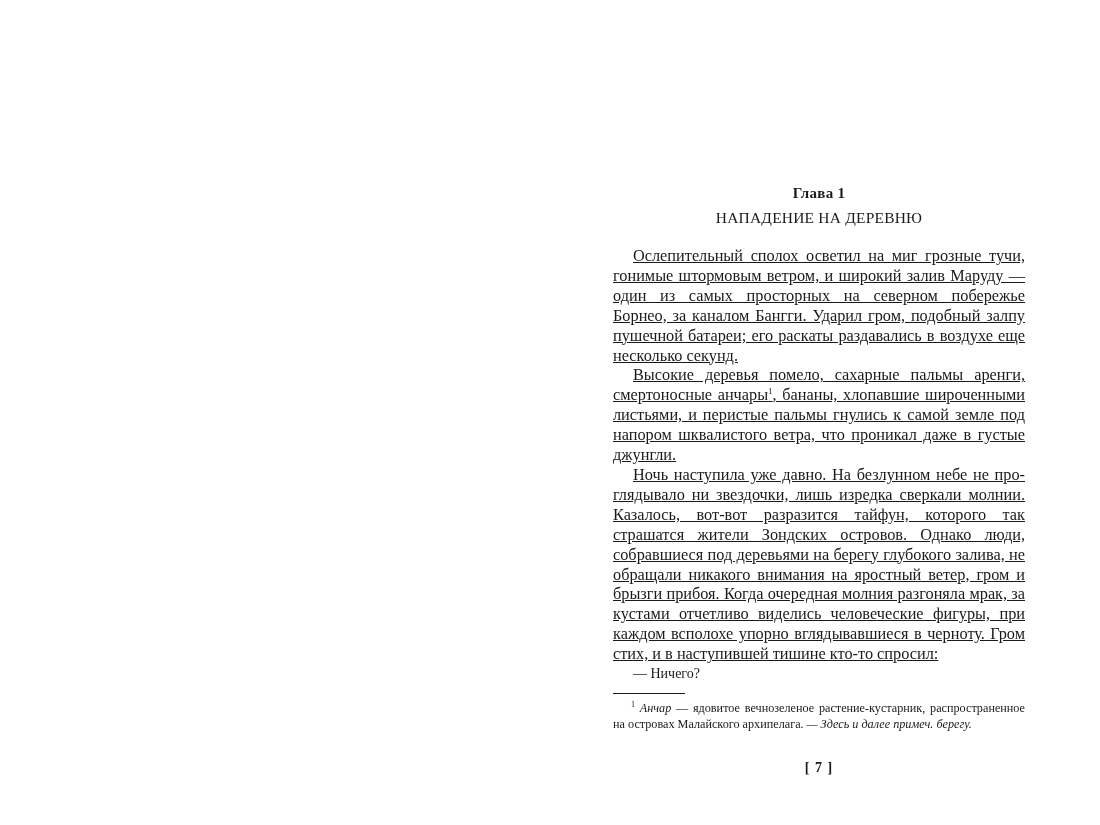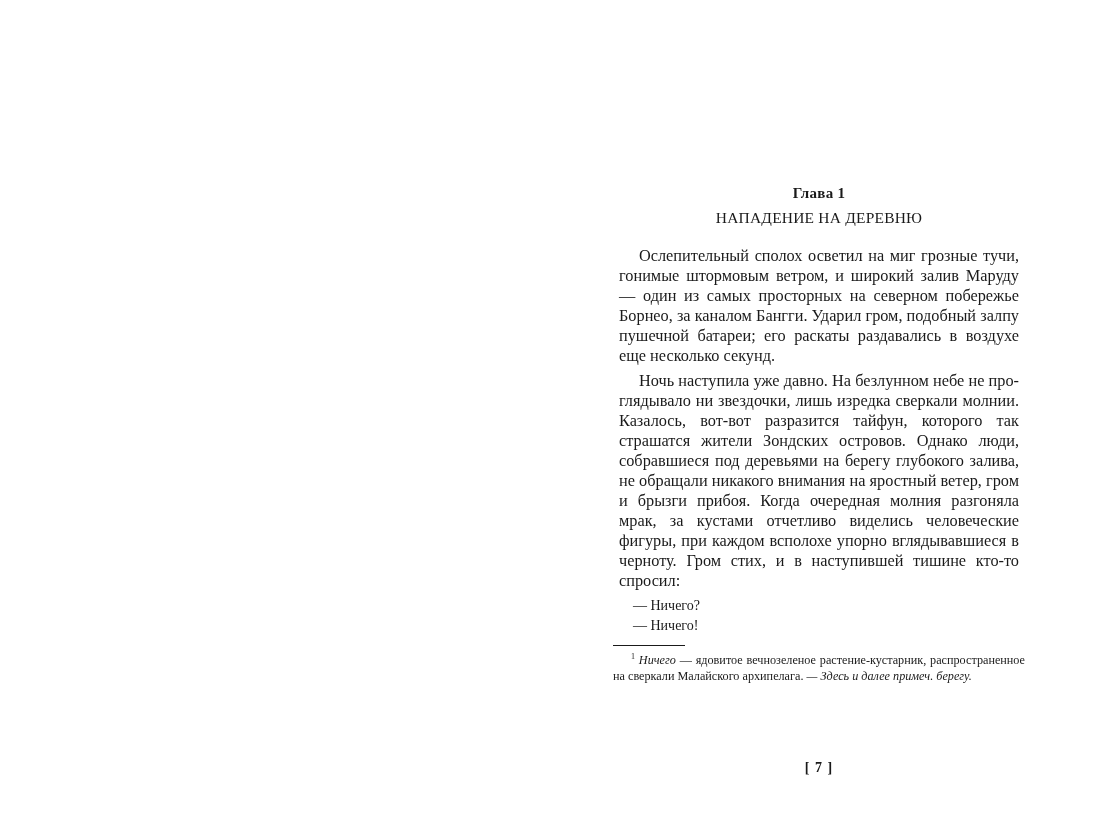--- a/index.html
+++ b/index.html
@@ -14,22 +14,22 @@
     .chapter-num {
       text-align: center; font-weight: bold; font-size: 15px; line-height: 20px; margin: 0;
       letter-spacing: 0.3px;
     }
     .chapter-title {
       text-align: center; font-weight: normal; font-size: 15.5px; line-height: 20px; margin: 5px 0 0 0;
       letter-spacing: 0.2px;
     }
     .body { margin-top: 18px; }
     .para {
-      font-size: 16.3px; line-height: 19.9px; text-align: justify; margin: 6px;
-      text-indent: 20px; hyphens: manual;
+      font-size: 16.3px; line-height: 19.9px; text-align: justify; margin: 0;
+      text-indent: 20px; hyphens: manual; text-decoration: underline;
     }
     .dialog { font-size: 14px; line-height: 19.9px; margin: 0; padding-left: 20px; }
     sup.fnref { font-size: 9px; line-height: 0; vertical-align: super; }
     .fn-rule { width: 72px; height: 0; border-top: 1px solid #1a1a1a; margin: 9px 0 6px 0; }
     .footnote {
       font-size: 12.2px; line-height: 16px; text-align: justify; margin: 0; text-indent: 18px;
     }
     .footnote sup { font-size: 8px; vertical-align: super; line-height: 0; }
     .footnote em { font-style: italic; }
     .page-number {
@@ -43,24 +43,24 @@
 <div class="spread">
   <div class="page-left"></div>
 
   <div class="page-right">
     <div class="text-block">
       <p class="chapter-num">Глава 1</p>
       <p class="chapter-title">НАПАДЕНИЕ НА ДЕРЕВНЮ</p>
 
       <div class="body">
         <p class="para">Ослепительный сполох осветил на миг грозные тучи, гонимые штормовым ветром, и широкий залив Маруду — один из самых просторных на северном побережье Борнео, за каналом Бангги. Ударил гром, подобный залпу пушечной батареи; его раскаты раздавались в воздухе еще несколько секунд.</p>
+        <p class="para"><span>Высокие деревья помело, сахарные пальмы аренги, смертоносные анчары</span><sup class="fnref">1</sup><span>, бананы, хлопавшие широченными листьями, и перистые пальмы гнулись к самой земле под напором шквалистого ветра, что проникал даже в густые джунгли.</span></p>
         <p class="para">Ночь наступила уже давно. На безлунном небе не про­глядывало ни звездочки, лишь изредка сверкали молнии. Казалось, вот-вот разразится тайфун, которого так страшат­ся жители Зондских островов. Однако люди, собравшиеся под деревьями на берегу глубокого залива, не обращали никакого внимания на яростный ветер, гром и брызги при­боя. Когда очередная молния разгоняла мрак, за кустами от­четливо виделись человеческие фигуры, при каждом вспо­лохе упорно вглядывавшиеся в черноту. Гром стих, и в на­ступившей тишине кто-то спросил:</p>
         <p class="dialog">— Ничего?</p>
-        <p class="dialog">— Ничего!</p>
       </div>
 
       <div class="fn-rule"></div>
-      <p class="footnote"><sup>1</sup> <em>Ничего</em><span> — ядовитое вечнозеленое растение-кустарник, распространен­ное на сверкали Малайского архипелага. </span><em>— Здесь и далее примеч. берегу.</em></p>
+      <p class="footnote"><sup>1</sup> <em>Анчар</em><span> — ядовитое вечнозеленое растение-кустарник, распространен­ное на островах Малайского архипелага. </span><em>— Здесь и далее примеч. берегу.</em></p>
     </div>
 
     <div class="page-number">[ 7 ]</div>
   </div>
 </div>
 
 </body></html>

